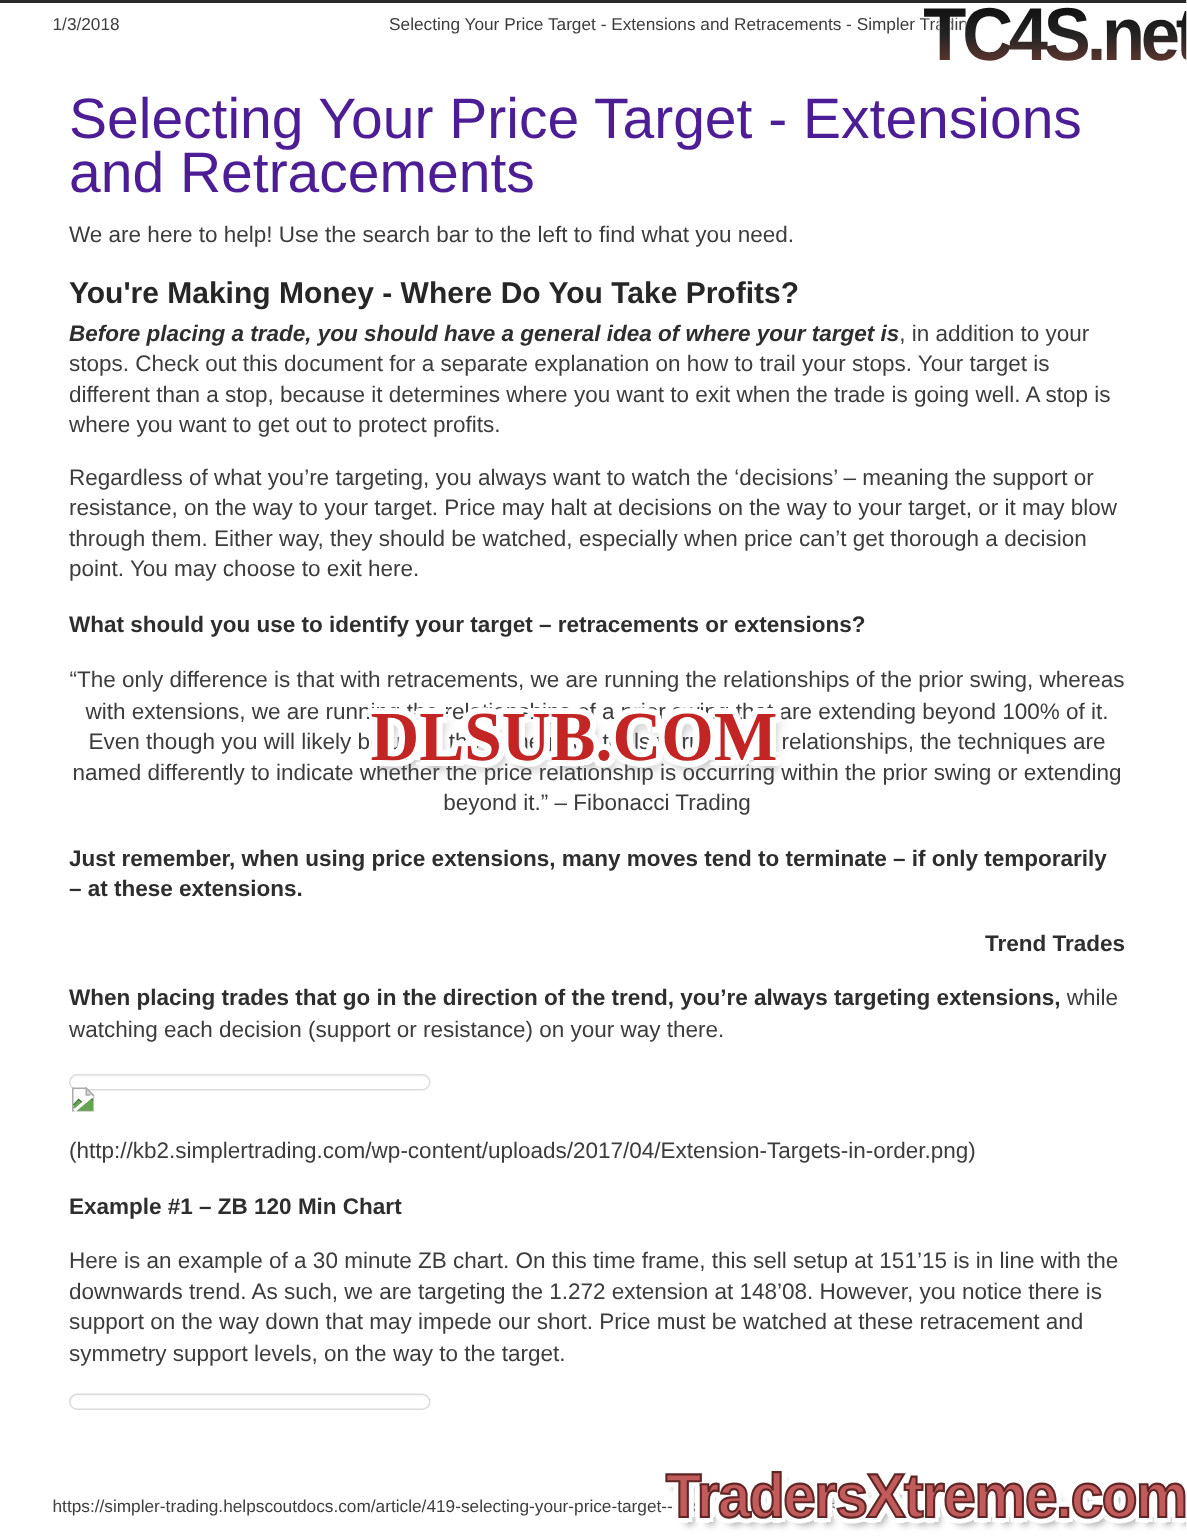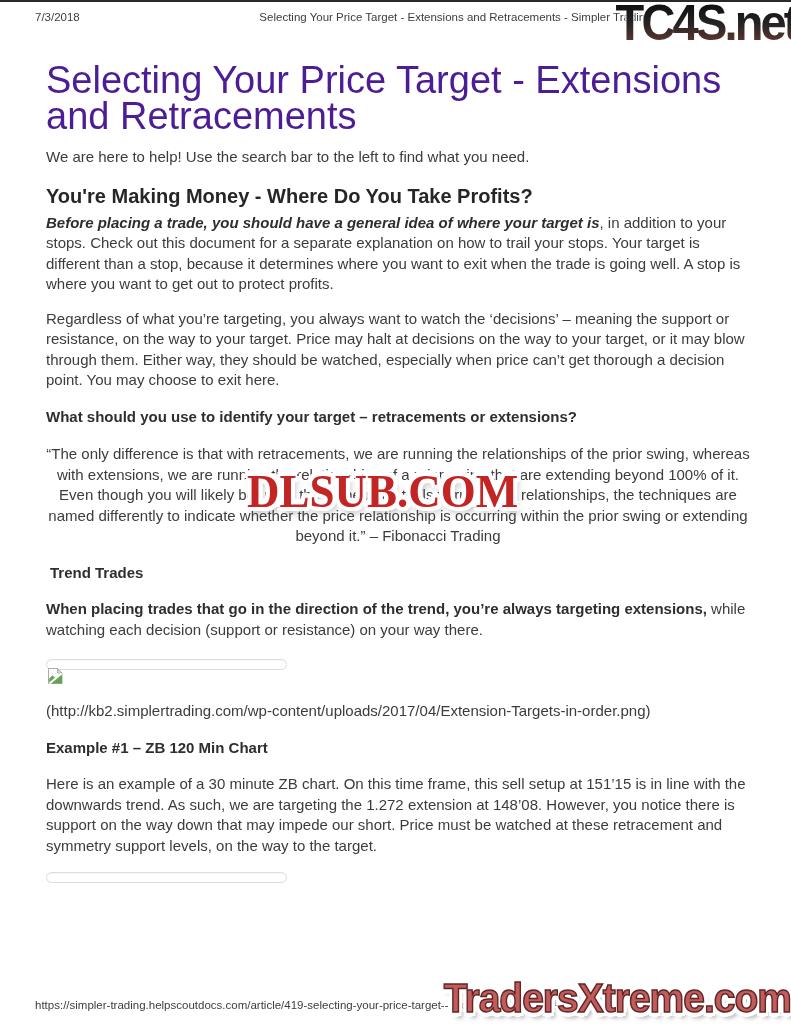--- a/index.html
+++ b/index.html
@@ -55,36 +55,36 @@
   h2 { font-size:20px; line-height:23px; font-weight:700; color:#262626;
     text-align:left; margin-top:17px; }
   p { margin-top:16px; }
   .intro { margin-top:13px; }
   .p1 { margin-top:5px; }
   .p2 { margin-top:14px; }
   .bold { font-weight:700; color:#2e2e2e; }
   .bi { font-weight:700; font-style:italic; color:#2e2e2e; }
   .quote-wrap { position:relative; margin-top:17px; }
   .quote-wrap p { margin-top:4px;text-align:center; }
-  .trend { padding-left:4px; }
+  .trend { padding-left:4px;text-align:right; }
   .link-line { margin-top:9px; color:#3c3c3c; }
   
   .img-block { position:relative; margin-top:19px; height:33px; }
   .img-block2 { position:relative; margin-top:16px; height:12px; }
   .pill { width:241px; height:11px; border:1px solid #dcdcdc; border-radius:6px;
     background:#fff; box-shadow:inset 0 1px 1px rgba(0,0,0,.03); }
   .broken-icon { position:absolute; left:1px; top:8px; }
 </style>
 </head>
 <body>
 
 <div class="page">
 
   <div class="print-header">
-    <span class="print-date">7/3/2018</span>
+    <span class="print-date">1/3/2018</span>
     <span class="print-title">Selecting Your Price Target - Extensions and Retracements - Simpler Trading</span>
   </div>
 
   <div class="wm-top">TC4S.net</div>
 
   <div class="content">
     <h1>Selecting Your Price Target - Extensions and Retracements</h1>
 
     <p class="intro">We are here to help! Use the search bar to the left to find what you need.</p>
 
@@ -94,20 +94,21 @@
 
     <p class="p2">Regardless of what you’re targeting, you always want to watch the ‘decisions’ – meaning the support or resistance, on the way to your target. Price may halt at decisions on the way to your target, or it may blow through them. Either way, they should be watched, especially when price can’t get thorough a decision point. You may choose to exit here.</p>
 
     <p class="bold">What should you use to identify your target – retracements or extensions?</p>
 
     <div class="quote-wrap">
       <p>“The only difference is that with retracements, we are running the relationships of the prior swing, whereas with extensions, we are running the relationships of a prior swing that are extending beyond 100% of it. Even though you will likely be using the same price tools to run these relationships, the techniques are named differently to indicate whether the price relationship is occurring within the prior swing or extending beyond it.” – Fibonacci Trading</p>
       <div class="wm-mid">DLSUB.COM</div>
     </div>
 
+    <p class="bold">Just remember, when using price extensions, many moves tend to terminate – if only temporarily – at these extensions.</p>
 
     <p class="bold trend">Trend Trades</p>
 
     <p><span class="bold">When placing trades that go in the direction of the trend, you’re always targeting extensions,</span><span> while watching each decision (support or resistance) on your way there.</span></p>
 
     <div class="img-block">
       <div class="pill"></div>
       <svg class="broken-icon" width="17" height="18" viewBox="0 0 17 18">
         <path d="M1.5 1.5 h9 l4.5 4.5 v10.5 h-13.5 z" fill="#fcfcfc" stroke="#ababab" stroke-width="1"></path>
         <path d="M10.5 1.5 l4.5 4.5 h-4.5 z" fill="#d9dde0" stroke="#ababab" stroke-width="1"></path>

